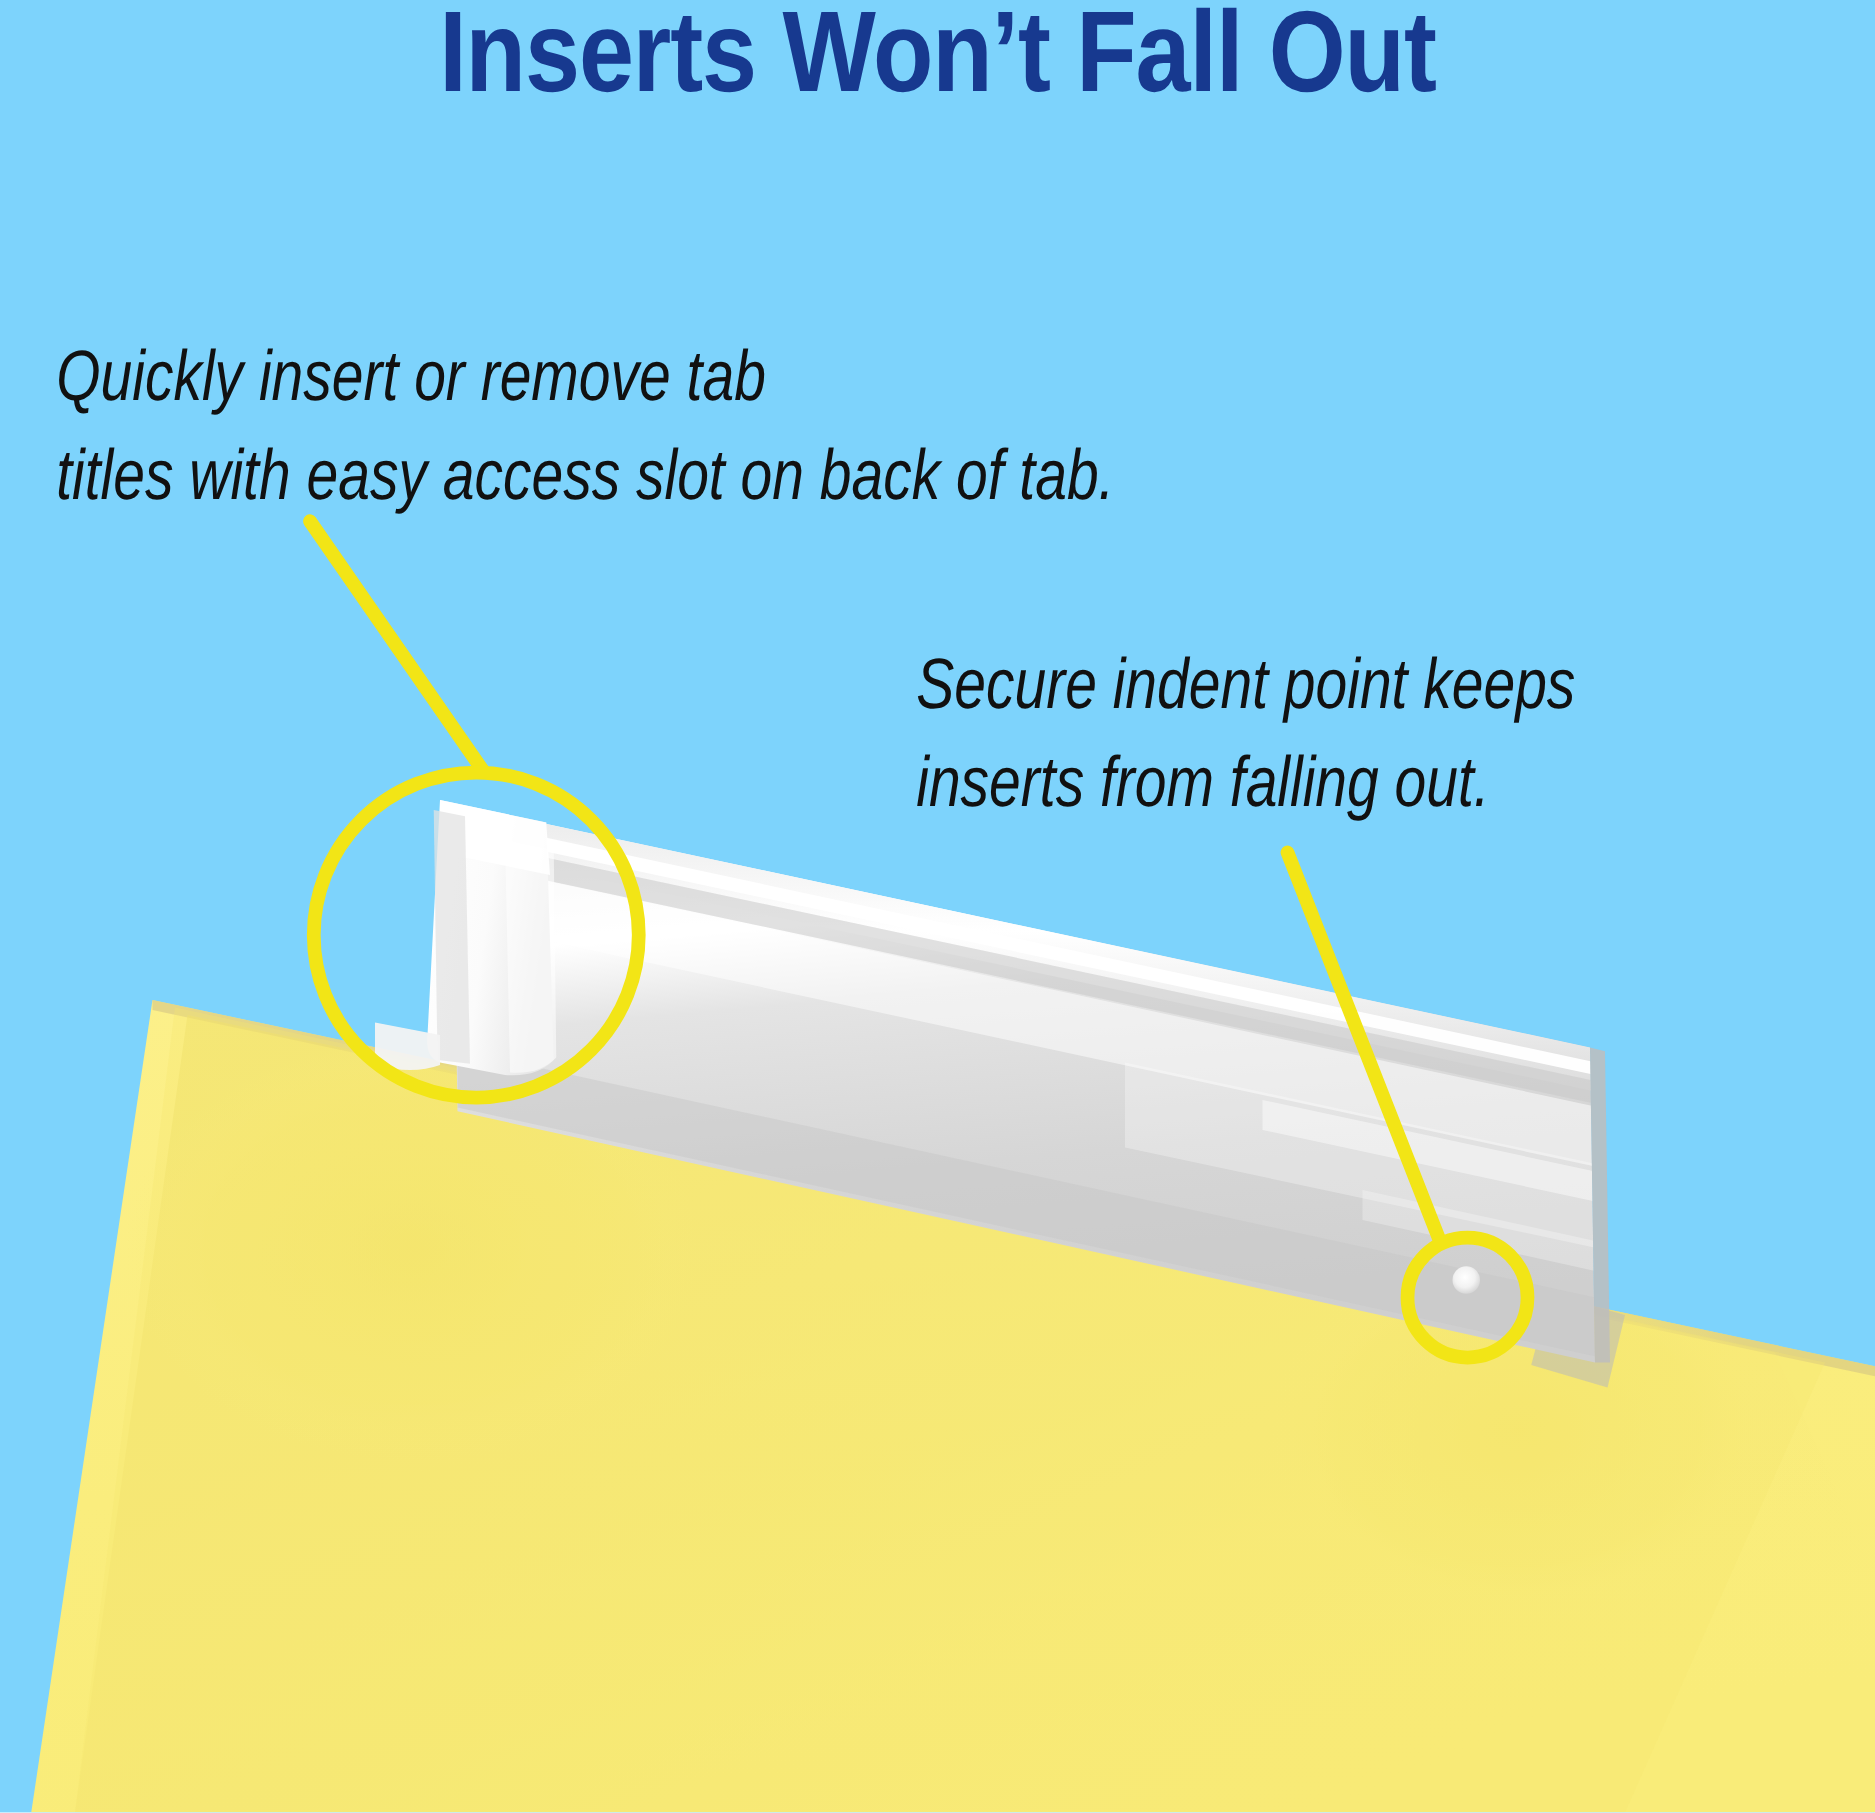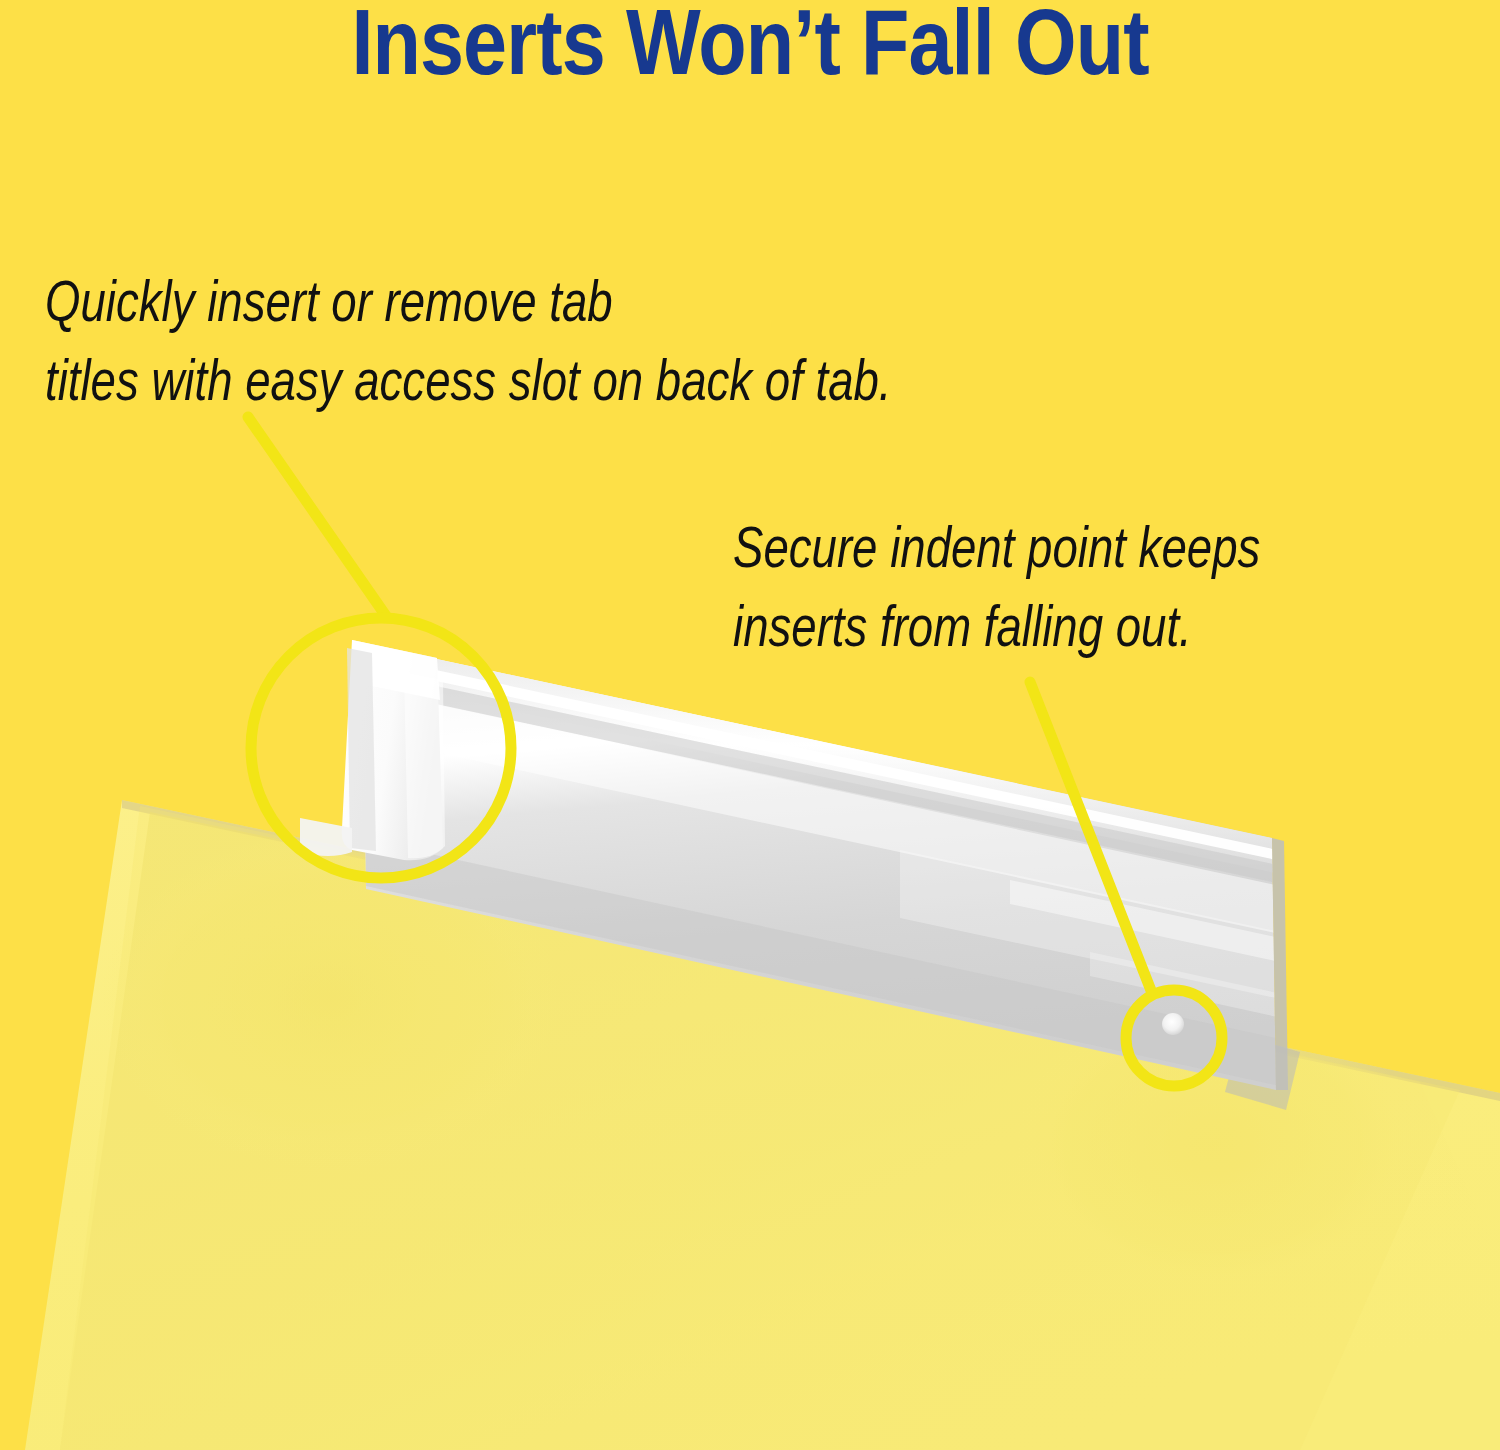--- a/index.html
+++ b/index.html
@@ -4,21 +4,21 @@
 <style>
   html, body {
     margin: 0;
     padding: 0;
     background: #ffffff;
   }
   #page {
     position: relative;
     width: 1500px;
     height: 1450px;
-    background: #fde047;
+    background: #7dd3fc;
     overflow: hidden;
     font-family: "Liberation Sans", sans-serif;
   }
 
   
   .headline {
     position: absolute;
     left: 0;
     top: -6px;
     width: 1500px;

